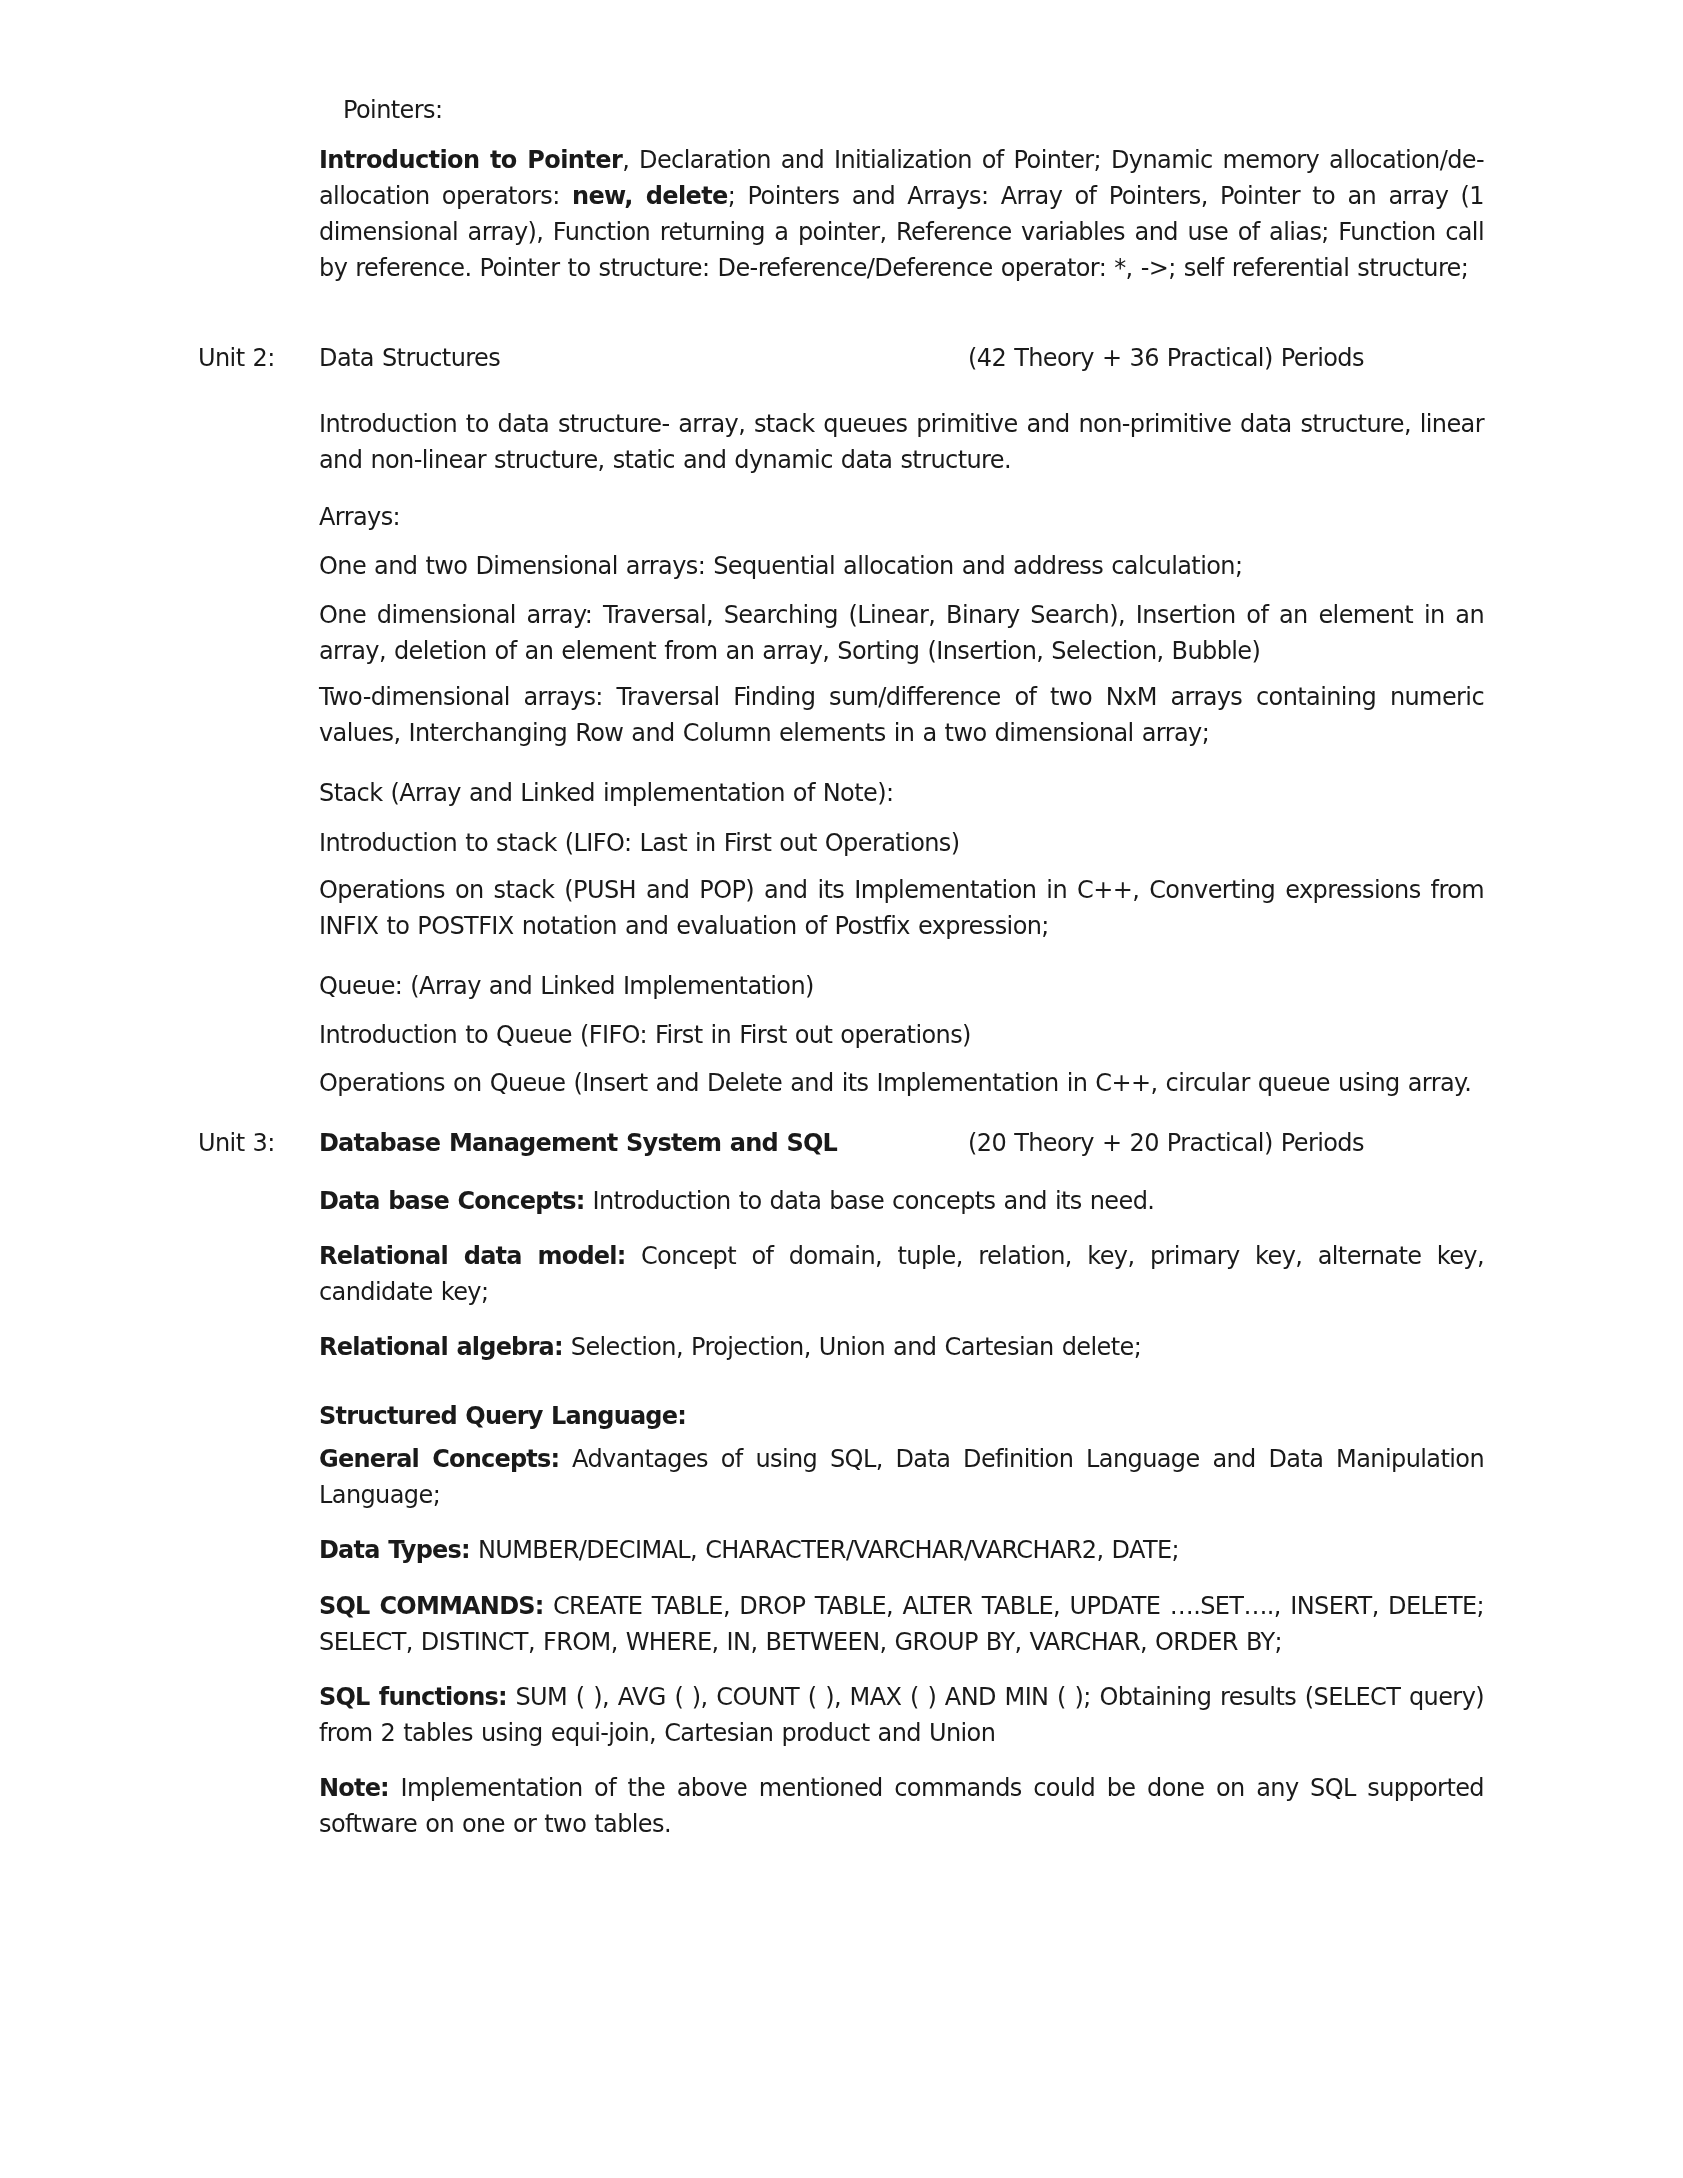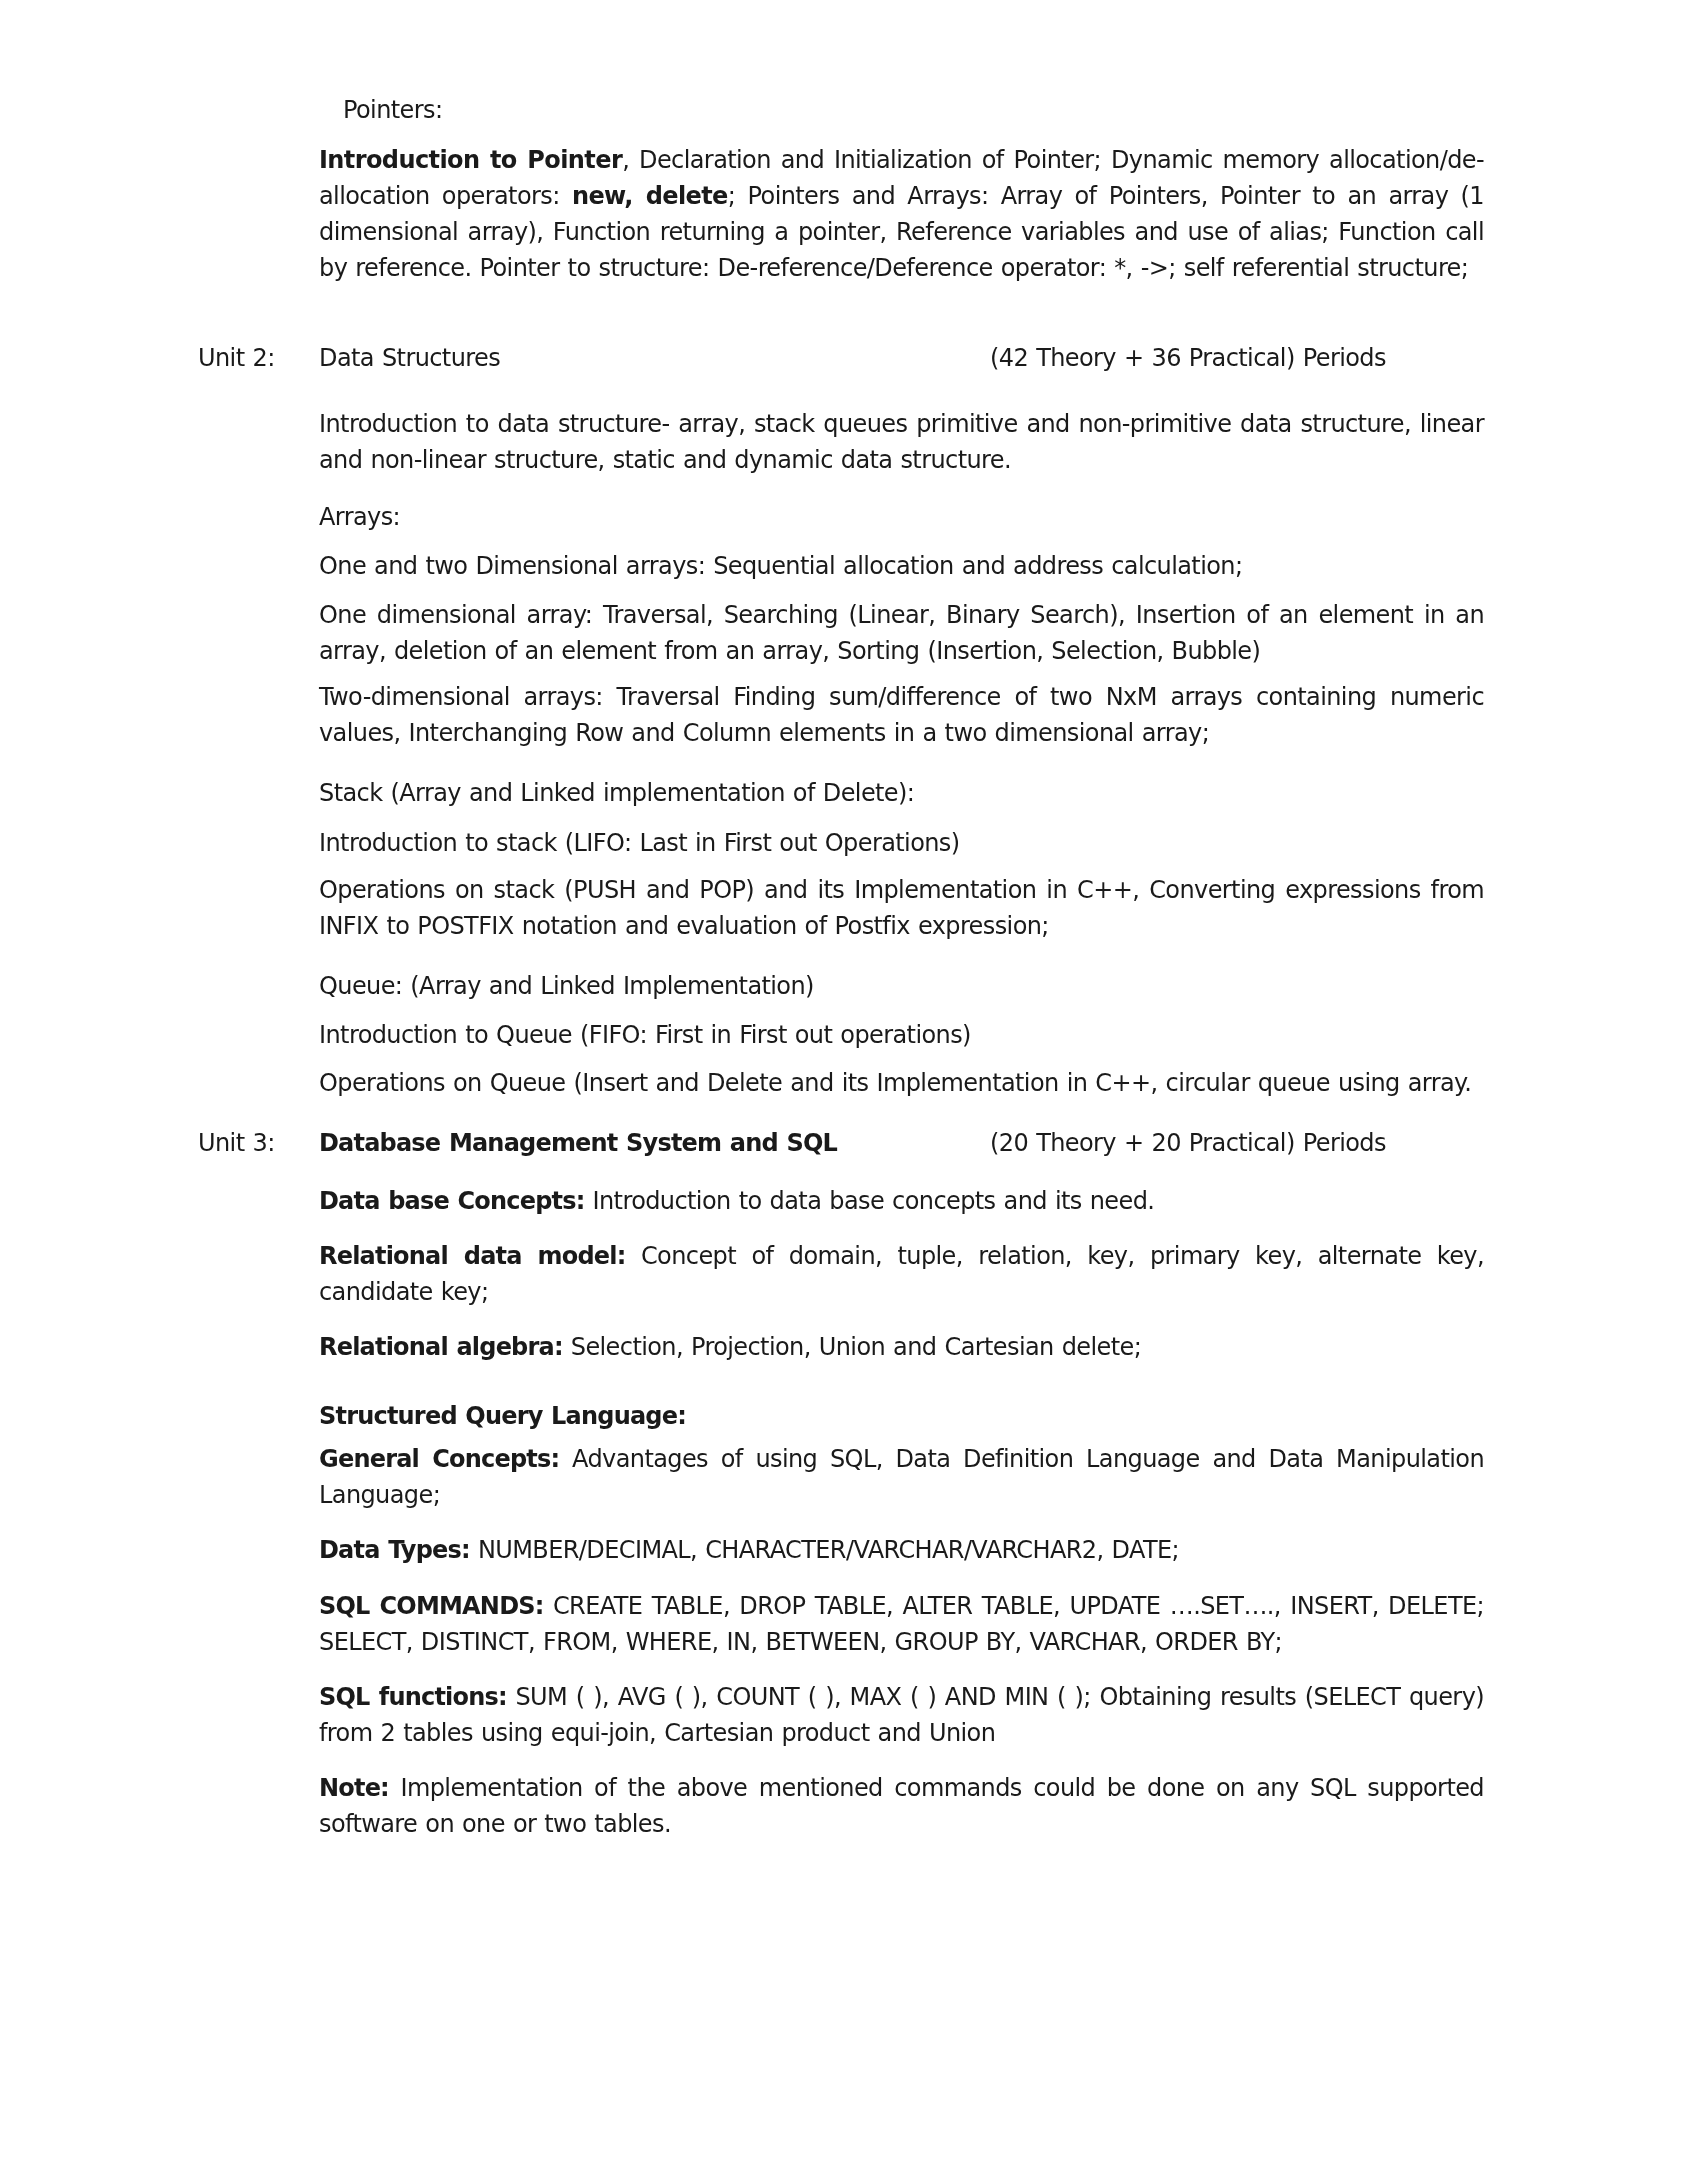--- a/index.html
+++ b/index.html
@@ -8,21 +8,21 @@
     font-family: "DejaVu Sans", sans-serif; color: #1a1a1a;
     font-size: 24px; letter-spacing: -0.6px; word-spacing: 1px;
   }
   .abs { position: absolute; }
   .col { left: 319px; width: 1165px; }
   .para { line-height: 36px; text-align: justify; text-align-last: left; margin: 0; }
   .b { font-weight: bold; }
   .sb { font-weight: bold; letter-spacing: -0.8px; }
   .unit-label { left: 198px; font-weight: normal; }
   .unit-title { left: 319px; }
-  .unit-periods { left: 990px; }
+  .unit-periods { left: 968px; }
   .hdr { line-height: 30px; }
 </style>
 </head>
 <body>
 
 <div class="abs col hdr" style="top:95px;margin-left:24px;">Pointers:</div>
 <p class="abs col para" style="top:142px;"><span class="b">Introduction to Pointer</span><span>, Declaration and Initialization of Pointer; Dynamic memory allocation/de-allocation operators: </span><span class="b">new, delete</span><span>; Pointers and Arrays: Array of Pointers, Pointer to an array (1 dimensional array), Function returning a pointer, Reference variables and use of alias; Function call by reference. Pointer to structure: De-reference/Deference operator: *, -&gt;; self referential structure;</span></p>
 
 <div>
   <div class="abs unit-label hdr" style="top:343px;">Unit 2:</div>
@@ -30,21 +30,21 @@
   <div class="abs unit-periods hdr" style="top:343px;">(42 Theory + 36 Practical) Periods</div>
 </div>
 
 <p class="abs col para" style="top:406px;">Introduction to data structure- array, stack queues primitive and non-primitive data structure, linear and non-linear structure, static and dynamic data structure.</p>
 
 <div class="abs col hdr" style="top:502px;">Arrays:</div>
 <p class="abs col para" style="top:548px;">One and two Dimensional arrays: Sequential allocation and address calculation;</p>
 <p class="abs col para" style="top:597px;">One dimensional array: Traversal, Searching (Linear, Binary Search), Insertion of an element in an array, deletion of an element from an array, Sorting (Insertion, Selection, Bubble)</p>
 <p class="abs col para" style="top:679px;">Two-dimensional arrays: Traversal Finding sum/difference of two NxM arrays containing numeric values, Interchanging Row and Column elements in a two dimensional array;</p>
 
-<div class="abs col hdr" style="top:778px;">Stack (Array and Linked implementation of Delete):</div>
+<div class="abs col hdr" style="top:778px;">Stack (Array and Linked implementation of Note):</div>
 <p class="abs col para" style="top:825px;">Introduction to stack (LIFO: Last in First out Operations)</p>
 <p class="abs col para" style="top:872px;">Operations on stack (PUSH and POP) and its Implementation in C++, Converting expressions from INFIX to POSTFIX notation and evaluation of Postfix expression;</p>
 
 <div class="abs col hdr" style="top:971px;">Queue: (Array and Linked Implementation)</div>
 <p class="abs col para" style="top:1017px;">Introduction to Queue (FIFO: First in First out operations)</p>
 <p class="abs col para" style="top:1065px;">Operations on Queue (Insert and Delete and its Implementation in C++, circular queue using array.</p>
 
 <div>
   <div class="abs unit-label hdr" style="top:1128px;">Unit 3:</div>
   <div class="abs unit-title hdr sb" style="top:1128px;">Database Management System and SQL</div>

